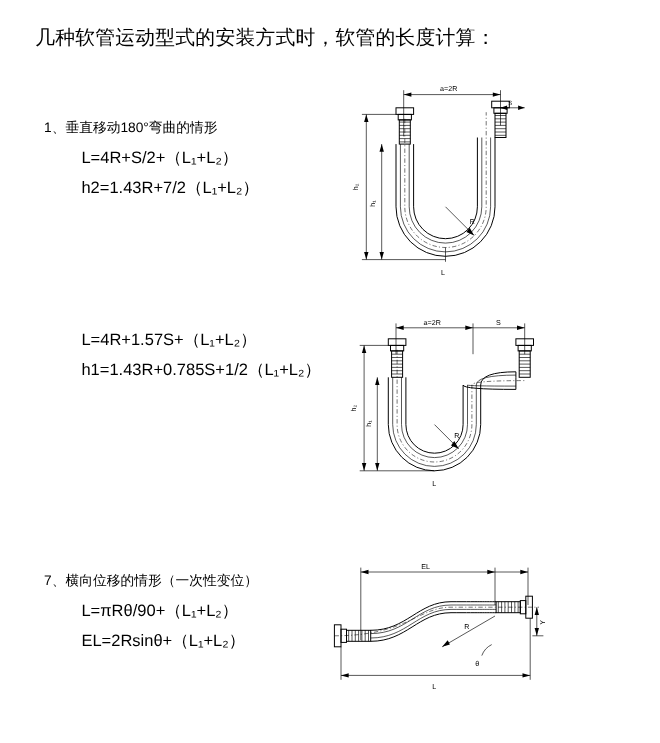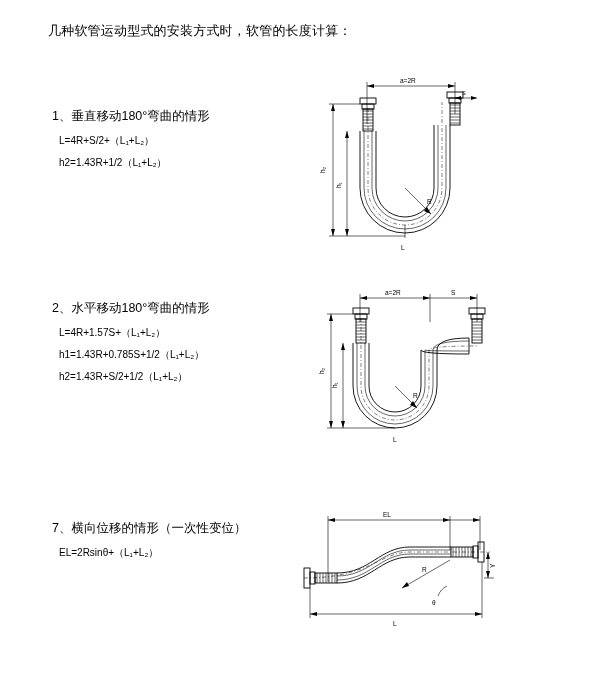--- a/index.html
+++ b/index.html
@@ -15,49 +15,49 @@
     position: relative;
     overflow: hidden;
   }
   .page {
     position: relative;
     width: 600px;
     height: 675px;
   }
   .heading {
     position: absolute;
-    left: 48px;
+    left: 32px;
     top: 22px;
-    font-size: 13px;
+    font-size: 18px;
     letter-spacing: 0.2px;
     white-space: nowrap;
   }
   .section {
     position: absolute;
     left: 0;
     width: 600px;
   }
   .sec1 { top: 108px; }
   .sec2 { top: 300px; }
   .sec3 { top: 520px; }
 
   .formula-block {
     position: absolute;
-    left: 52px;
+    left: 40px;
     width: 260px;
   }
   .f-title {
     font-size: 12.5px;
     white-space: nowrap;
     margin-bottom: 9px;
   }
   .f-line {
-    font-size: 10px;
+    font-size: 15px;
     white-space: nowrap;
-    margin-left: 7px;
+    margin-left: 34px;
     margin-bottom: 8px;
   }
 
   .figure {
     position: absolute;
   }
   .fig1 { left: 305px; top: -40px; }
   .fig2 { left: 305px; top: -22px; }
   .fig3 { left: 290px; top: -18px; }
 
@@ -81,21 +81,21 @@
 <body>
 
 <div class="page">
 
   <div class="heading">几种软管运动型式的安装方式时，软管的长度计算：</div>
 
   <div class="section sec1">
     <div class="formula-block">
       <div class="f-title">1、垂直移动180°弯曲的情形</div>
       <div class="f-line">L=4R+S/2+（L₁+L₂）</div>
-      <div class="f-line">h2=1.43R+1/2（L₁+L₂）</div>
+      <div class="f-line">h2=1.43R+7/2（L₁+L₂）</div>
     </div>
 
     <div class="figure fig1">
       <svg width="200" height="220" viewBox="0 0 200 220">
 
         <line class="ln thin" x1="62" y1="18" x2="150" y2="18"></line>
         <line class="ln thin" x1="62" y1="14" x2="62" y2="56"></line>
         <line class="ln thin" x1="150" y1="14" x2="150" y2="46"></line>
         <polygon points="62,18 69,16 69,20" fill="#000"></polygon>
         <polygon points="150,18 143,16 143,20" fill="#000"></polygon>
@@ -154,24 +154,22 @@
 
         <text class="lbl" x="96" y="182">L</text>
 
         <line class="ln thin" x1="100" y1="157" x2="100" y2="170"></line>
       </svg>
     </div>
   </div>
 
   <div class="section sec2">
     <div class="formula-block">
-      <div class="f-title">2、水平移动180°弯曲的情形</div>
       <div class="f-line">L=4R+1.57S+（L₁+L₂）</div>
       <div class="f-line">h1=1.43R+0.785S+1/2（L₁+L₂）</div>
-      <div class="f-line">h2=1.43R+S/2+1/2（L₁+L₂）</div>
     </div>
 
     <div class="figure fig2">
       <svg width="200" height="200" viewBox="0 0 200 200">
 
         <line class="ln thin" x1="55" y1="20" x2="125" y2="20"></line>
         <polygon points="55,20 62,18 62,22" fill="#000"></polygon>
         <polygon points="125,20 118,18 118,22" fill="#000"></polygon>
         <text class="lbl" x="80" y="17">a=2R</text>
 
@@ -229,20 +227,21 @@
         <text class="lbl" x="32" y="110" transform="rotate(-90 32,110)">h₁</text>
 
         <text class="lbl" x="88" y="164">L</text>
       </svg>
     </div>
   </div>
 
   <div class="section sec3">
     <div class="formula-block">
       <div class="f-title">7、横向位移的情形（一次性变位）</div>
+      <div class="f-line">L=πRθ/90+（L₁+L₂）</div>
       <div class="f-line">EL=2Rsinθ+（L₁+L₂）</div>
     </div>
 
     <div class="figure fig3">
       <svg width="210" height="140" viewBox="0 0 210 140">
 
         <line class="ln thin" x1="38" y1="18" x2="160" y2="18"></line>
         <polygon points="38,18 45,16 45,20" fill="#000"></polygon>
         <polygon points="160,18 153,16 153,20" fill="#000"></polygon>
         <text class="lbl" x="93" y="15">EL</text>

